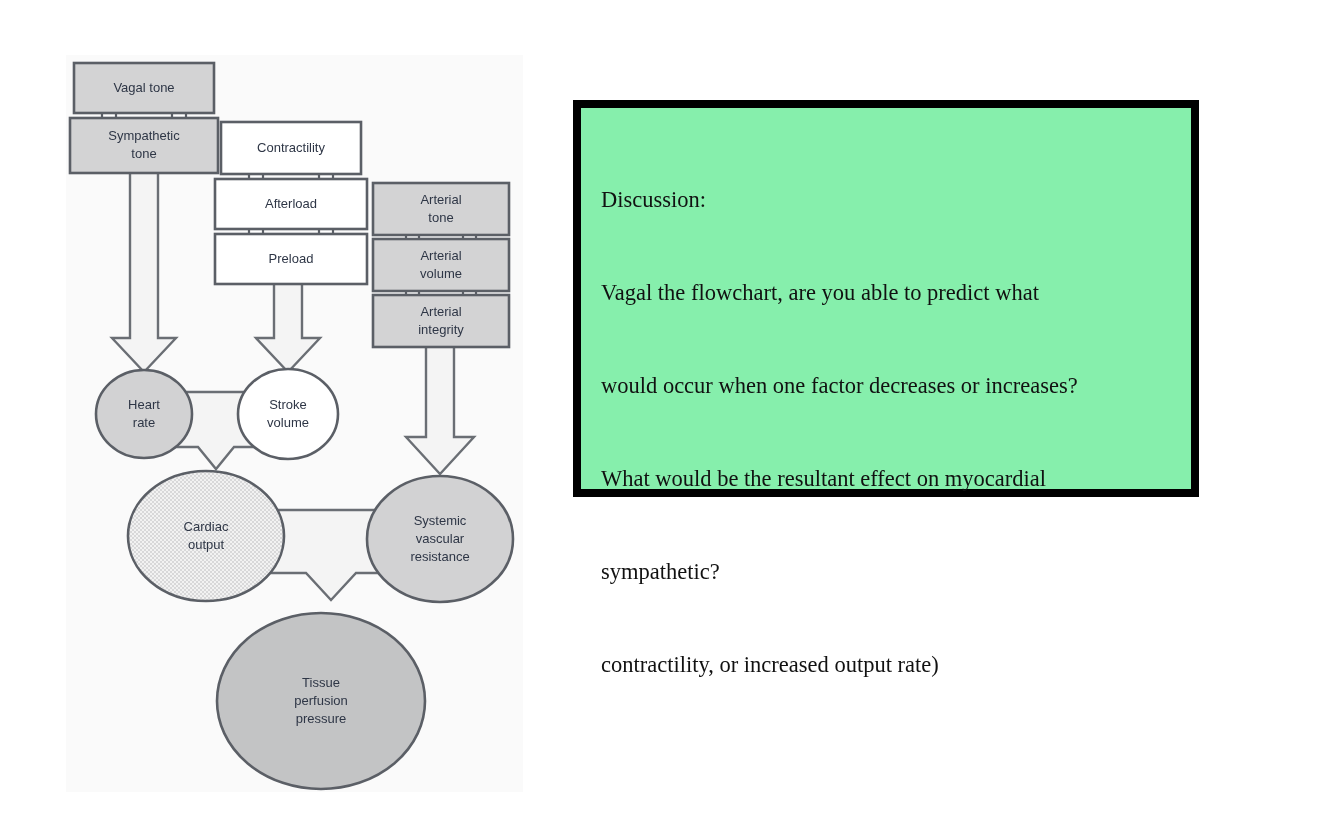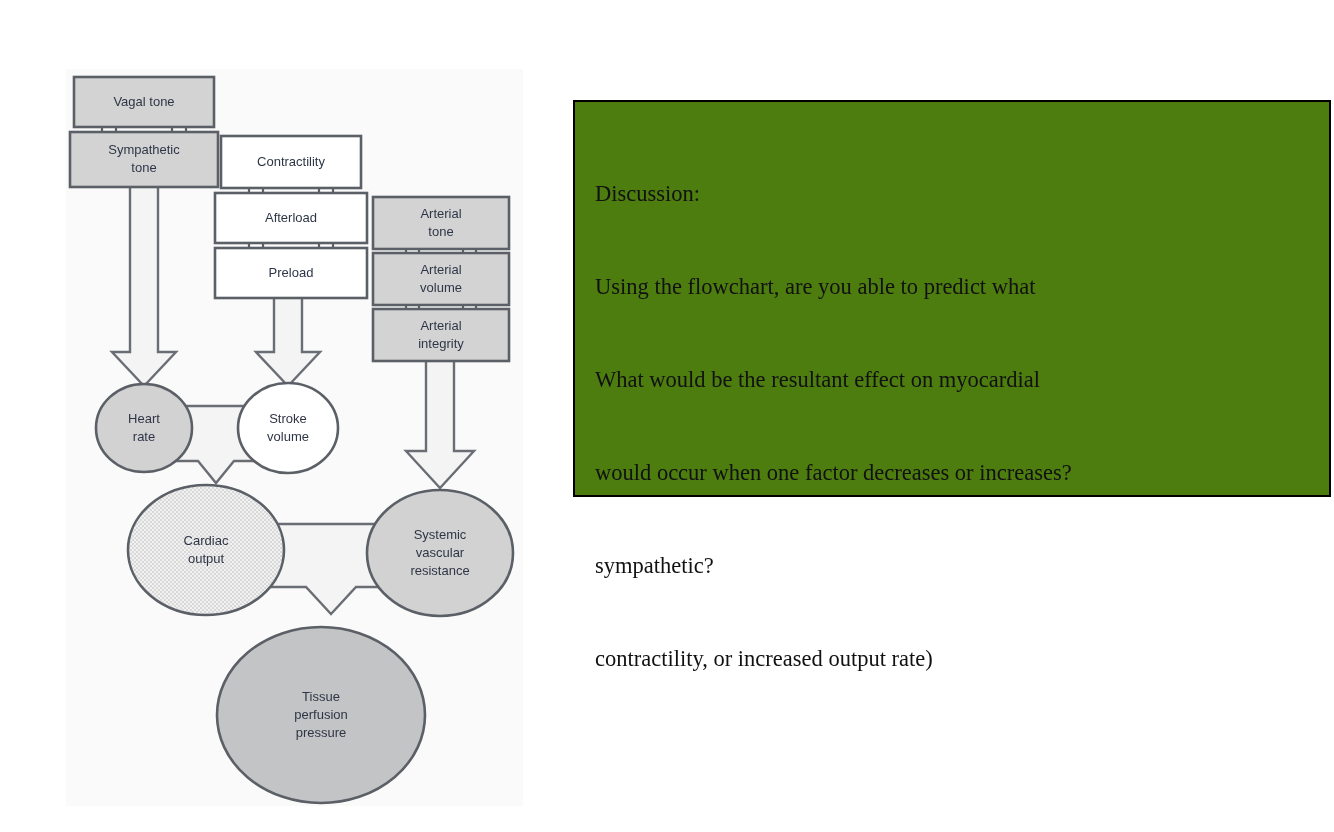--- a/index.html
+++ b/index.html
@@ -12,21 +12,21 @@
     height: 832px;
     position: relative;
     font-family: "Liberation Sans", sans-serif;
     overflow: hidden;
   }
 
   
   #flowchart-panel {
     position: absolute;
     left: 66px;
-    top: 69px;
+    top: 55px;
     width: 457px;
     height: 737px;
     background: #fafafa;
   }
   #flowchart-svg {
     display: block;
     width: 457px;
     height: 737px;
   }
 
@@ -64,25 +64,25 @@
     fill: #ffffff;
     stroke: #5b5f66;
     stroke-width: 2.2;
   }
 
   
   #discussion-box {
     position: absolute;
     left: 573px;
     top: 100px;
-    width: 758px;
+    width: 626px;
     height: 397px;
     box-sizing: border-box;
-    border: 2px solid #000000;
-    background: #4d7c0f;
+    border: 8px solid #000000;
+    background: #86efac;
     padding: 14px 18px 10px 20px;
   }
   #discussion-lines {
     font-family: "Liberation Serif", serif;
     font-size: 22.5px;
     line-height: 31px;
     color: #111111;
     white-space: pre-wrap;
   }
   .disc-line { display: block; min-height: 31px; }
@@ -208,21 +208,21 @@
       <text class="node-label" x="255" y="629">Tissue</text>
       <text class="node-label" x="255" y="647">perfusion</text>
       <text class="node-label" x="255" y="665">pressure</text>
     </g>
   </svg>
 </div>
 
 <div id="discussion-box">
   <div id="discussion-lines">
     <span class="disc-line">Discussion:</span>
-    <span class="disc-line">Using the flowchart, are you able to predict what</span>
+    <span class="disc-line">Vagal the flowchart, are you able to predict what</span>
+    <span class="disc-line">would occur when one factor decreases or increases?</span>
     <span class="disc-line">What would be the resultant effect on myocardial</span>
-    <span class="disc-line">would occur when one factor decreases or increases?</span>
     <span class="disc-line">sympathetic?</span>
     <span class="disc-line">contractility, or increased output rate)</span>
     <span class="disc-blank"></span>
     
   </div>
 </div>
 
 </body></html>

